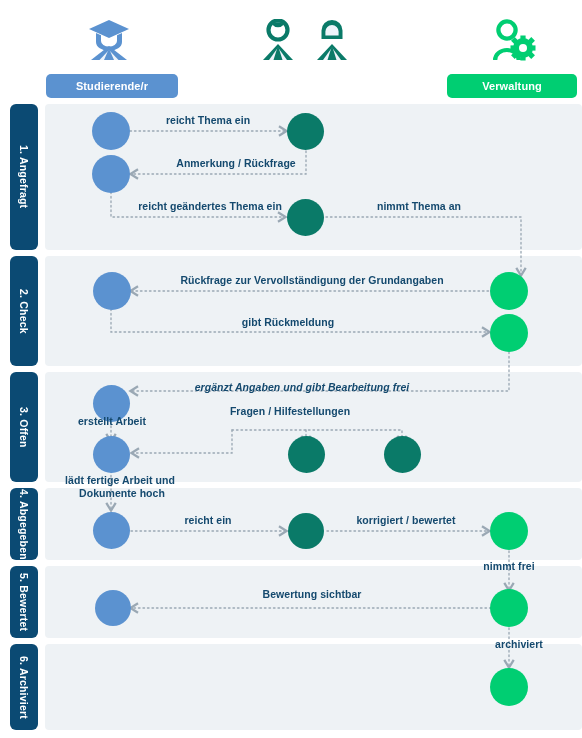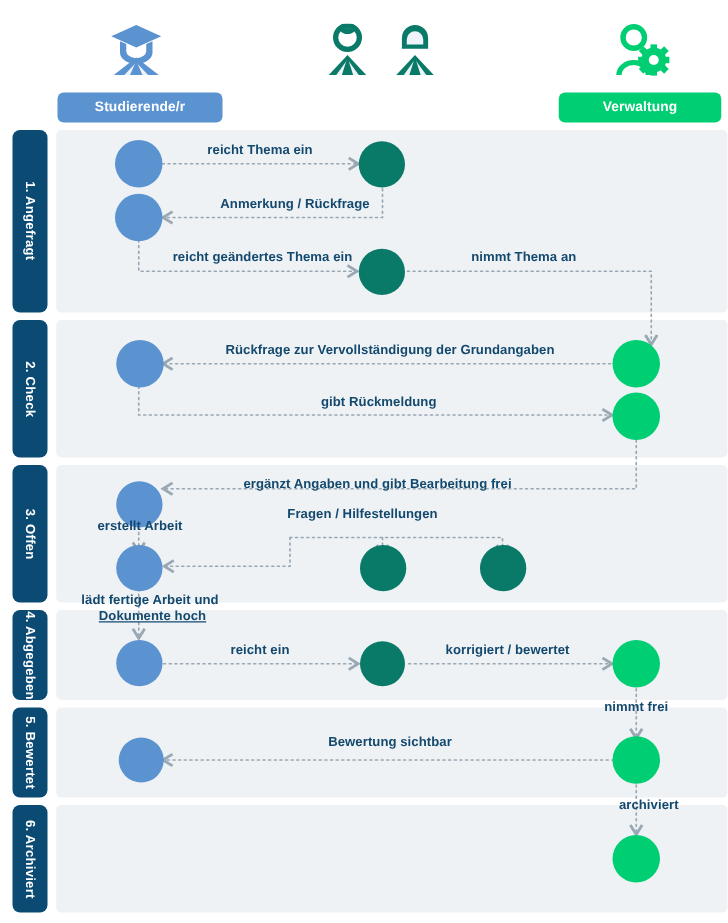--- a/index.html
+++ b/index.html
@@ -204,27 +204,27 @@
   <div class="node admin" style="left:490px;top:589px;width:38px;height:38px;"></div>
 
   <div class="node admin" style="left:490px;top:668px;width:38px;height:38px;"></div>
 
   <div class="edge-label center" style="left:208px;top:114px;">reicht Thema ein</div>
   <div class="edge-label center" style="left:213px;top:157px;margin-left:23px;">Anmerkung / Rückfrage</div>
   <div class="edge-label center" style="left:210px;top:200px;">reicht geändertes Thema ein</div>
   <div class="edge-label center" style="left:419px;top:200px;">nimmt Thema an</div>
 
   <div class="edge-label center" style="left:312px;top:274px;">Rückfrage zur Vervollständigung der Grundangaben</div>
-  <div class="edge-label center" style="left:303px;top:316px;text-align:right;">gibt Rückmeldung</div>
-
-  <div class="edge-label center" style="left:302px;top:381px;">ergänzt Angaben und gibt Bearbeitung frei</div>
+  <div class="edge-label center" style="left:288px;top:316px;text-align:right;">gibt Rückmeldung</div>
+
+  <div class="edge-label center" style="left:302px;top:381px;font-style:italic;">ergänzt Angaben und gibt Bearbeitung frei</div>
   <div class="edge-label center" style="left:112px;top:415px;">erstellt Arbeit</div>
   <div class="edge-label center" style="left:290px;top:405px;">Fragen / Hilfestellungen</div>
   <div class="edge-label center" style="left:120px;top:474px;">lädt fertige Arbeit und</div>
-  <div class="edge-label center" style="left:122px;top:487px;text-decoration:underline;">Dokumente hoch</div>
+  <div class="edge-label center" style="left:122px;top:487px;">Dokumente hoch</div>
 
   <div class="edge-label center" style="left:208px;top:514px;">reicht ein</div>
   <div class="edge-label center" style="left:406px;top:514px;">korrigiert / bewertet</div>
   <div class="edge-label center" style="left:509px;top:560px;">nimmt frei</div>
 
   <div class="edge-label center" style="left:312px;top:588px;">Bewertung sichtbar</div>
   <div class="edge-label center" style="left:519px;top:638px;">archiviert</div>
 
 </div>
 

